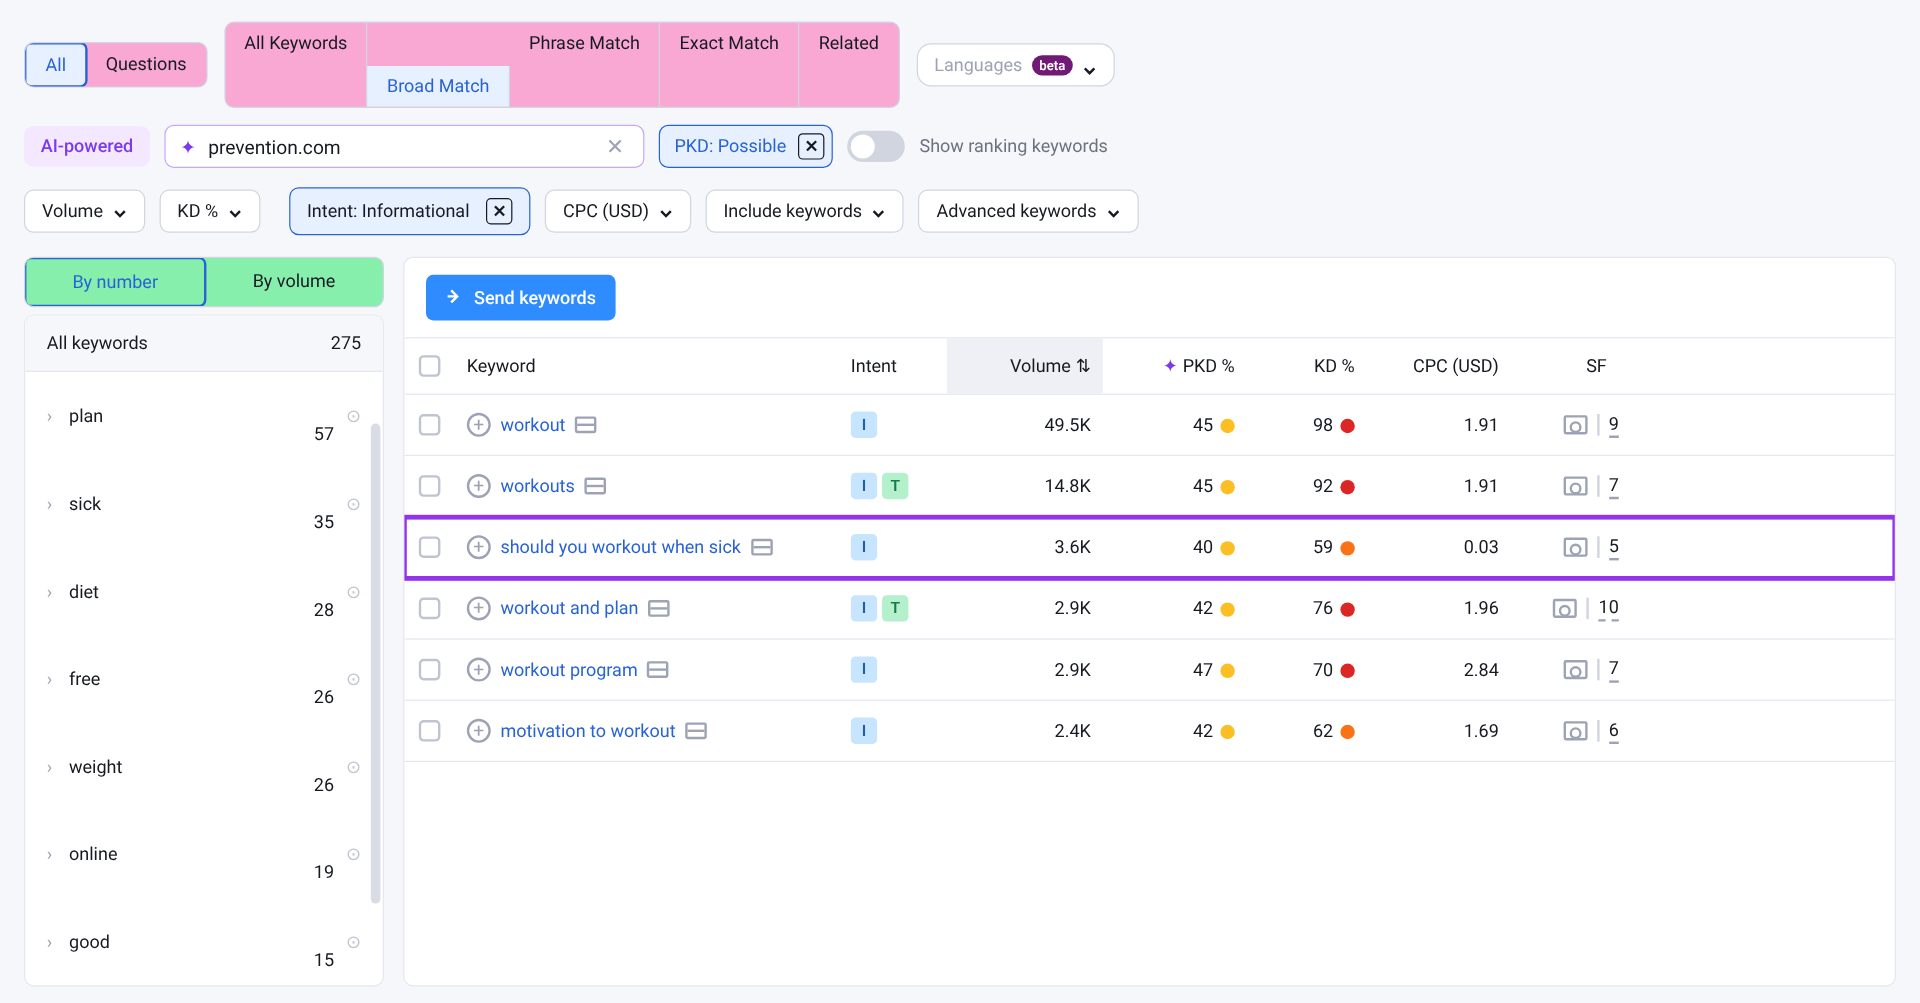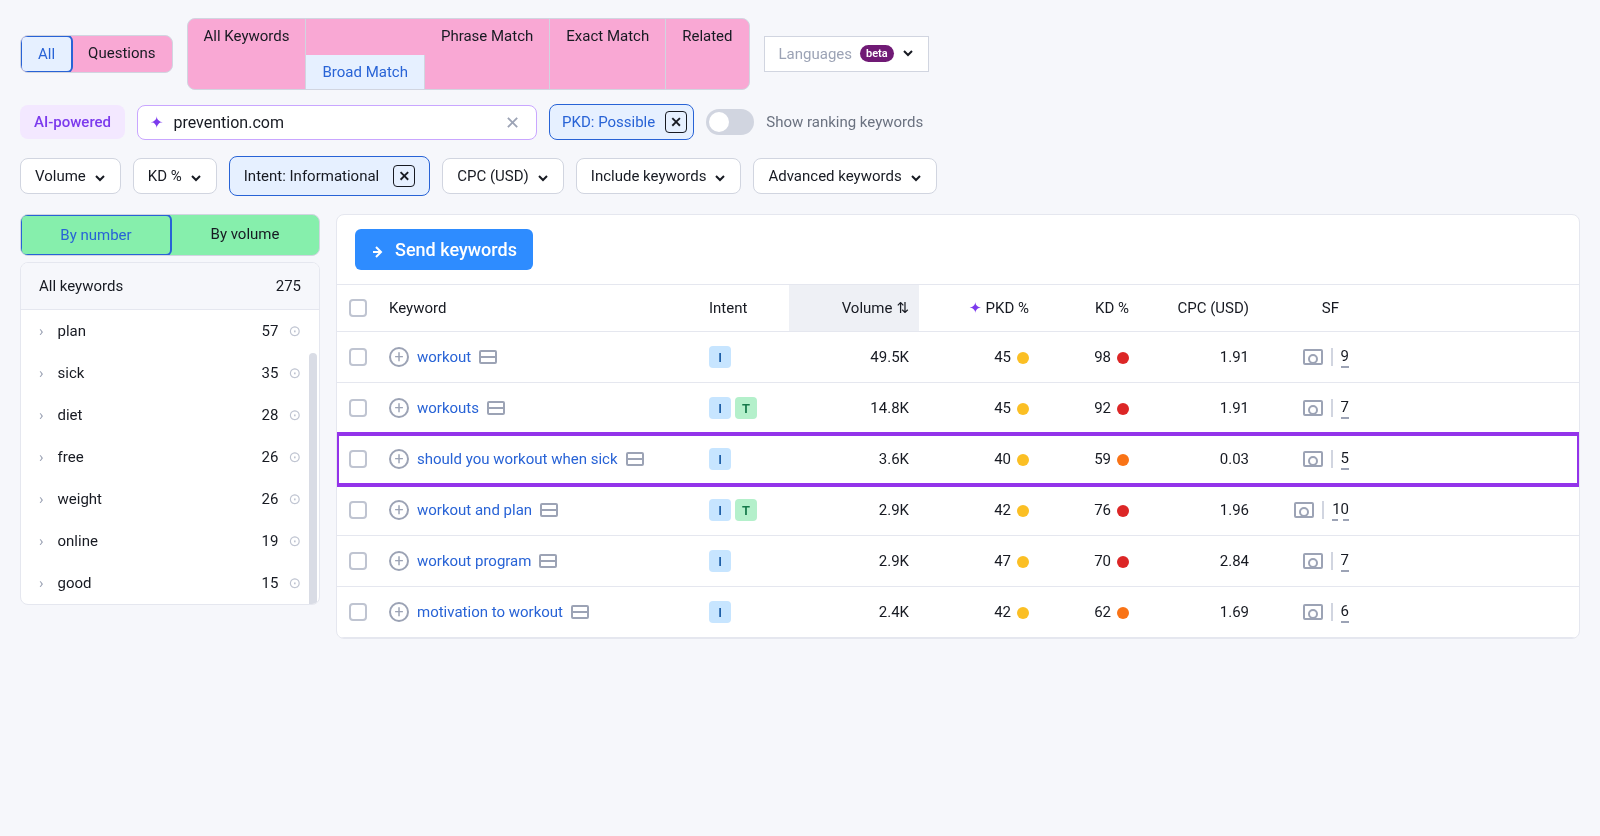--- a/index.html
+++ b/index.html
@@ -3,58 +3,58 @@
 <meta charset="utf-8">
 <style>
 *{box-sizing:border-box;margin:0;padding:0;font-family:-apple-system,BlinkMacSystemFont,"Segoe UI",Roboto,sans-serif;}
 body{background:#f6f7fb;color:#171a22;font-size:15px;padding:18px 20px;}
 .tab-row{display:flex;gap:14px;align-items:center;margin-bottom:14px;}
 .tab-group{display:flex;border:1px solid #d1d5e0;border-radius:8px;overflow:hidden;background:#f9a8d4;}
 .tab-item{padding:8px 16px;border-right:1px solid #d1d5e0;cursor:pointer;color:#171a22;white-space:nowrap;}
 .tab-item:last-child{border-right:none;}
 .tab-item.active-blue{background:#e6f0ff;color:#2863d6;border:2px solid #2863d6;border-radius:6px;margin:-1px;}
 .tab-item.active-broad{background:#e6f0ff;color:#2863d6;margin-top:36px;}
-.lang-pill{display:flex;align-items:flex-start;gap:8px;border:1px solid #d1d5e0;border-radius:0;padding:8px 14px;background:#fff;color:#9ca3b5;cursor:pointer;}
+.lang-pill{display:flex;align-items:flex-end;gap:8px;border:1px solid #d1d5e0;border-radius:12px;padding:8px 14px;background:#fff;color:#9ca3b5;cursor:pointer;}
 .beta{background:#701a75;color:#fff;font-size:11px;font-weight:600;padding:2px 6px;border-radius:10px;}
 .chev{width:12px;height:12px;display:inline-block;}
 .chev svg{width:12px;height:12px;stroke:#171a22;stroke-width:2;fill:none;}
 .row2{display:flex;gap:12px;align-items:center;margin-bottom:16px;}
 .ai-pill{background:#f3e8ff;color:#7c3aed;padding:8px 14px;border-radius:8px;font-weight:500;}
 .domain-input{display:flex;align-items:center;border:1.5px solid #c9a6ff;border-radius:8px;background:#fff;padding:6px 12px;width:400px;}
 .sparkle{color:#7c3aed;margin-right:10px;font-size:16px;}
 .domain-input input{border:none;outline:none;flex:1;font-size:16px;color:#171a22;}
 .x-btn{color:#9ca3b5;cursor:pointer;font-size:18px;padding:0 4px;}
 .chip{display:flex;align-items:center;gap:10px;border:1px solid #2863d6;border-radius:8px;background:#e6f0ff;padding:6px 6px 6px 12px;color:#2863d6;text-align:right;}
 .chip .close-box{border:1px solid #171a22;color:#171a22;border-radius:4px;width:22px;height:22px;display:flex;align-items:center;justify-content:center;cursor:pointer;font-size:14px;font-weight:600;}
 .toggle{width:48px;height:26px;background:#d1d5e0;border-radius:13px;position:relative;cursor:pointer;}
 .toggle-knob{width:20px;height:20px;background:#fff;border-radius:50%;position:absolute;top:3px;left:3px;}
 .toggle-label{color:#6b7280;}
 .row3{display:flex;gap:12px;align-items:center;margin-bottom:18px;}
 .filter-pill{display:flex;align-items:center;gap:8px;border:1px solid #d1d5e0;border-radius:8px;background:#fff;padding:8px 14px;cursor:pointer;color:#171a22;}
-.filter-pill.active{border:1.5px solid #2863d6;background:#e6f0ff;}
+.filter-pill.active{border:1.5px solid #2863d6;background:#e6f0ff;margin-left:12px;}
 .filter-pill .close-box{border:1px solid #171a22;border-radius:4px;width:22px;height:22px;display:flex;align-items:center;justify-content:center;cursor:pointer;font-size:14px;font-weight:600;margin-left:6px;}
 .content{display:flex;gap:16px;}
 .sidebar{width:300px;flex-shrink:0;}
 .view-toggle{display:flex;border:1px solid #d1d5e0;border-radius:8px;overflow:hidden;background:#86efac;margin-bottom:6px;}
 .view-item{flex:1;padding:10px 12px;text-align:center;cursor:pointer;}
 .view-item.active{border:2px solid #2863d6;border-radius:6px;color:#2863d6;margin:-1px;}
 .side-panel{background:#fff;border:1px solid #e5e7ef;border-radius:8px;overflow:hidden;position:relative;}
 .side-head{display:flex;justify-content:space-between;padding:14px 18px;background:#f6f7fb;border-bottom:1px solid #e5e7ef;}
 .side-row{display:flex;align-items:center;padding:12px 18px;cursor:pointer;}
 .side-row .car{color:#9ca3b5;margin-right:14px;}
 .side-row .lbl{flex:1;}
-.side-row .cnt{color:#171a22;margin-right:10px;}
+.side-row .cnt{color:#171a22;margin-right:10px;margin-top:31px;}
 .eye{color:#bfc4d1;}
 .scrollbar-ind{position:absolute;right:2px;top:90px;width:8px;height:400px;background:#d9dce5;border-radius:4px;}
 .main{flex:1;background:#fff;border:1px solid #e5e7ef;border-radius:8px;overflow:hidden;}
 .main-head{display:flex;align-items:center;justify-content:space-between;padding:14px 18px;border-bottom:1px solid #e5e7ef;}
 .stats{display:flex;gap:20px;}
 .stat{color:#171a22;}
 .stat b{font-weight:700;}
-.send-btn{background:#2e8cff;color:#fff;border:none;border-radius:6px;padding:10px 16px;font-size:18px;font-weight:500;cursor:pointer;display:flex;align-items:flex-end;gap:8px;}
+.send-btn{background:#2e8cff;color:#fff;border:none;border-radius:6px;padding:10px 16px;font-size:15px;font-weight:500;cursor:pointer;display:flex;align-items:flex-start;gap:8px;}
 .thead,.trow{display:grid;grid-template-columns:40px 320px 80px 130px 120px 100px 120px 90px;align-items:center;}
 .thead{padding:14px 12px;border-bottom:1px solid #e5e7ef;color:#171a22;font-size:15px;}
 .thead .col-vol{background:#eef0f5;padding:14px 10px;margin:-14px 0;}
 .col-r{text-align:right;padding-right:10px;}
 .trow{padding:14px 12px;border-bottom:1px solid #e5e7ef;}
 .trow.highlighted{outline:4px solid #9333ea;outline-offset:-2px;}
 .cb{width:18px;height:18px;border:2px solid #bfc4d1;border-radius:4px;cursor:pointer;}
 .kw-cell{display:flex;align-items:center;gap:8px;}
 .plus-circ{width:20px;height:20px;border:2px solid #9ca3b5;border-radius:50%;display:flex;align-items:center;justify-content:center;color:#9ca3b5;font-size:16px;line-height:1;cursor:pointer;flex-shrink:0;}
 .kw-link{color:#2863d6;cursor:pointer;}

